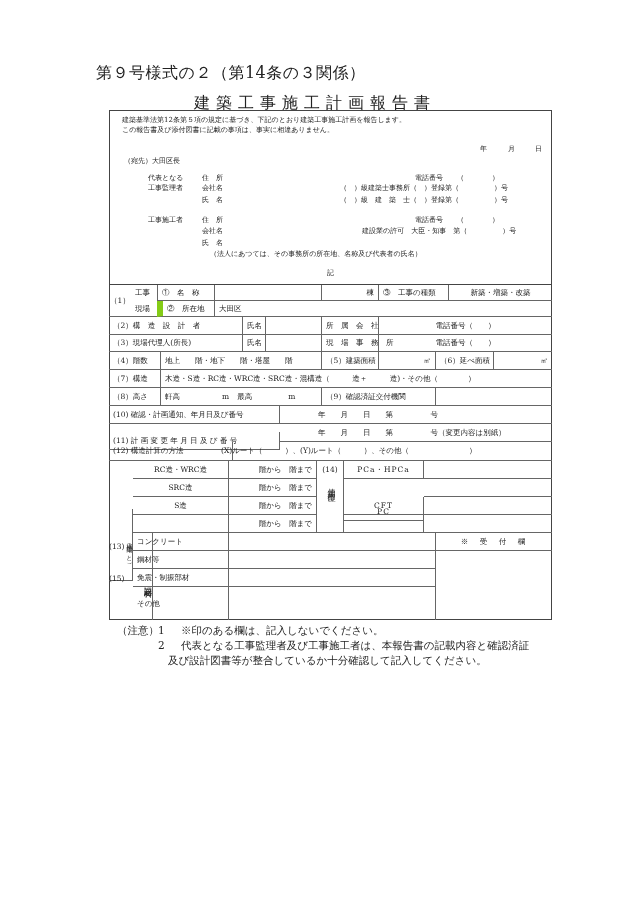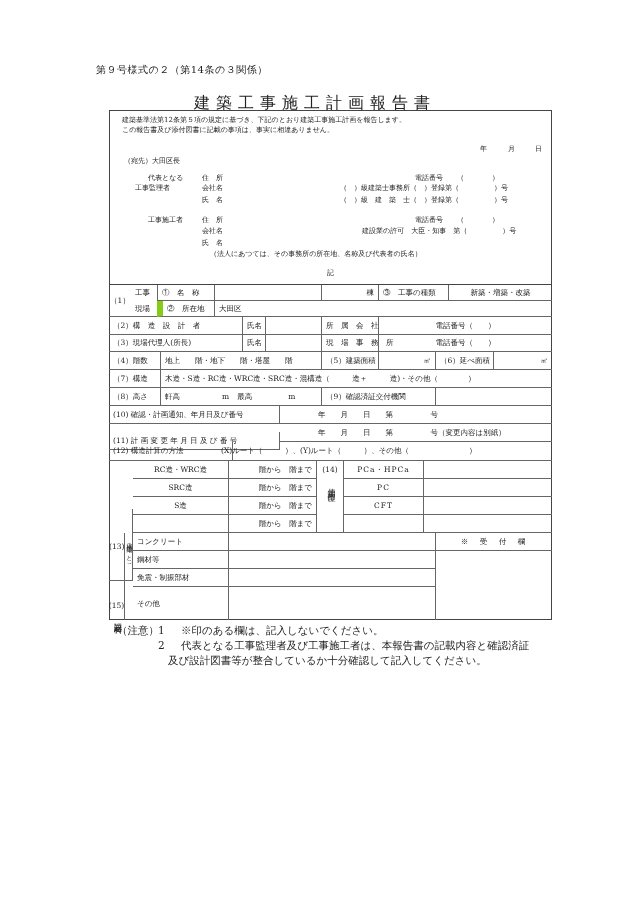--- a/index.html
+++ b/index.html
@@ -1,19 +1,19 @@
 <!DOCTYPE html>
 <html><head>
 <meta charset="utf-8">
 <style>
   html, body { margin: 0; padding: 0; background: #ffffff; }
   body { width: 630px; height: 903px; position: relative; overflow: hidden;
          font-family: "DejaVu Serif", "Liberation Serif", serif; color: #222; }
   .abs { position: absolute; }
-  .form-no { left: 96px; top: 63px; font-size: 10px; letter-spacing: 0.5px; }
+  .form-no { left: 96px; top: 63px; font-size: 16px; letter-spacing: 0.5px; }
   .title { left: 0; width: 630px; top: 93px; text-align: center; font-size: 16px; letter-spacing: 6px; }
   .outer { left: 109px; top: 110px; width: 443px; height: 510px; border: 1px solid #444; box-sizing: border-box; }
   .t7 { font-size: 7px; line-height: 10px; white-space: nowrap; }
   .cell { position: absolute; box-sizing: border-box; border-right: 1px solid #666; border-bottom: 1px solid #666;
           display: flex; align-items: center; font-size: 7.5px; white-space: nowrap; padding: 0 4px; }
   .hline { position: absolute; height: 0; border-top: 1px solid #444; }
   .center { justify-content: center; }
   .right { justify-content: flex-end; }
   .nb-r { border-right: none; }
   .nb-b { border-bottom: none; }
@@ -29,21 +29,21 @@
 <div class="abs outer"></div>
 
 <div class="abs t7" style="left:122px;top:115px;">建築基準法第12条第５項の規定に基づき、下記のとおり建築工事施工計画を報告します。</div>
 <div class="abs t7" style="left:122px;top:125px;">この報告書及び添付図書に記載の事項は、事実に相違ありません。</div>
 <div class="abs t7" style="left:480px;top:144px;">年</div>
 <div class="abs t7" style="left:508px;top:144px;">月</div>
 <div class="abs t7" style="left:535px;top:144px;">日</div>
 <div class="abs t7" style="left:124px;top:156px;">（宛先）大田区長</div>
 
 <div class="abs t7" style="left:148px;top:173px;">代表となる</div>
-<div class="abs t7" style="left:135px;top:183px;">工事監理者</div>
+<div class="abs t7" style="left:148px;top:183px;">工事監理者</div>
 <div class="abs t7" style="left:202px;top:173px;">住　所</div>
 <div class="abs t7" style="left:202px;top:183px;">会社名</div>
 <div class="abs t7" style="left:202px;top:195px;">氏　名</div>
 <div class="abs t7" style="left:415px;top:173px;">電話番号　　（　　　　）</div>
 <div class="abs t7" style="left:340px;top:183px;">（　）級建築士事務所（　）登録第（　　　　　）号</div>
 <div class="abs t7" style="left:340px;top:195px;">（　）級　建　築　士（　）登録第（　　　　　）号</div>
 
 <div class="abs t7" style="left:148px;top:215px;">工事施工者</div>
 <div class="abs t7" style="left:202px;top:215px;">住　所</div>
 <div class="abs t7" style="left:202px;top:226px;">会社名</div>
@@ -122,28 +122,28 @@
 <div class="cell right" style="left:229px;top:497px;width:88px;height:18px;">階から　階まで</div>
 <div class="cell center" style="left:133px;top:515px;width:96px;height:18px;"></div>
 <div class="cell right" style="left:229px;top:515px;width:88px;height:18px;">階から　階まで</div>
 
 <div class="cell" style="left:317px;top:461px;width:27px;height:72px;flex-direction:column;justify-content:flex-start;padding:4px 0 0 0;">
   <span>(14)</span>
   <span class="vtext" style="margin-top:8px;font-size:8px;letter-spacing:2px;writing-mode:vertical-rl;text-orientation:upright;">使用部位</span>
 </div>
 <div class="cell center" style="left:344px;top:461px;width:80px;height:18px;letter-spacing:1px;">PCa・HPCa</div>
 <div class="cell nb-r" style="left:424px;top:461px;width:128px;height:18px;"></div>
-<div class="cell center" style="left:344px;top:479px;width:80px;height:18px;letter-spacing:1px;">PC</div>
+<div class="cell center" style="left:344px;top:503px;width:80px;height:18px;letter-spacing:1px;">PC</div>
 <div class="cell nb-r" style="left:424px;top:479px;width:128px;height:18px;"></div>
 <div class="cell center" style="left:344px;top:497px;width:80px;height:18px;letter-spacing:1px;">CFT</div>
 <div class="cell nb-r" style="left:424px;top:497px;width:128px;height:18px;"></div>
 <div class="cell center" style="left:344px;top:515px;width:80px;height:18px;"></div>
 <div class="cell nb-r" style="left:424px;top:515px;width:128px;height:18px;"></div>
 
-<div class="cell nb-b" style="left:109px;top:533px;width:16px;height:87px;flex-direction:column;justify-content:flex-end;padding:4px 0 0 0;">
+<div class="cell nb-b" style="left:109px;top:533px;width:44px;height:87px;flex-direction:row;justify-content:space-between;padding:4px 0 0 0;">
   <span>(15)</span>
   <span style="margin-top:6px;font-size:8px;writing-mode:vertical-rl;text-orientation:upright;letter-spacing:1px;">認定材料</span>
 </div>
 <div class="cell" style="left:133px;top:533px;width:96px;height:18px;">コンクリート</div>
 <div class="cell" style="left:229px;top:533px;width:207px;height:18px;"></div>
 <div class="cell" style="left:133px;top:551px;width:96px;height:18px;">鋼材等</div>
 <div class="cell" style="left:229px;top:551px;width:207px;height:18px;"></div>
 <div class="cell" style="left:133px;top:569px;width:96px;height:18px;">免震・制振部材</div>
 <div class="cell" style="left:229px;top:569px;width:207px;height:18px;"></div>
 <div class="cell nb-b" style="left:133px;top:587px;width:96px;height:33px;">その他</div>

